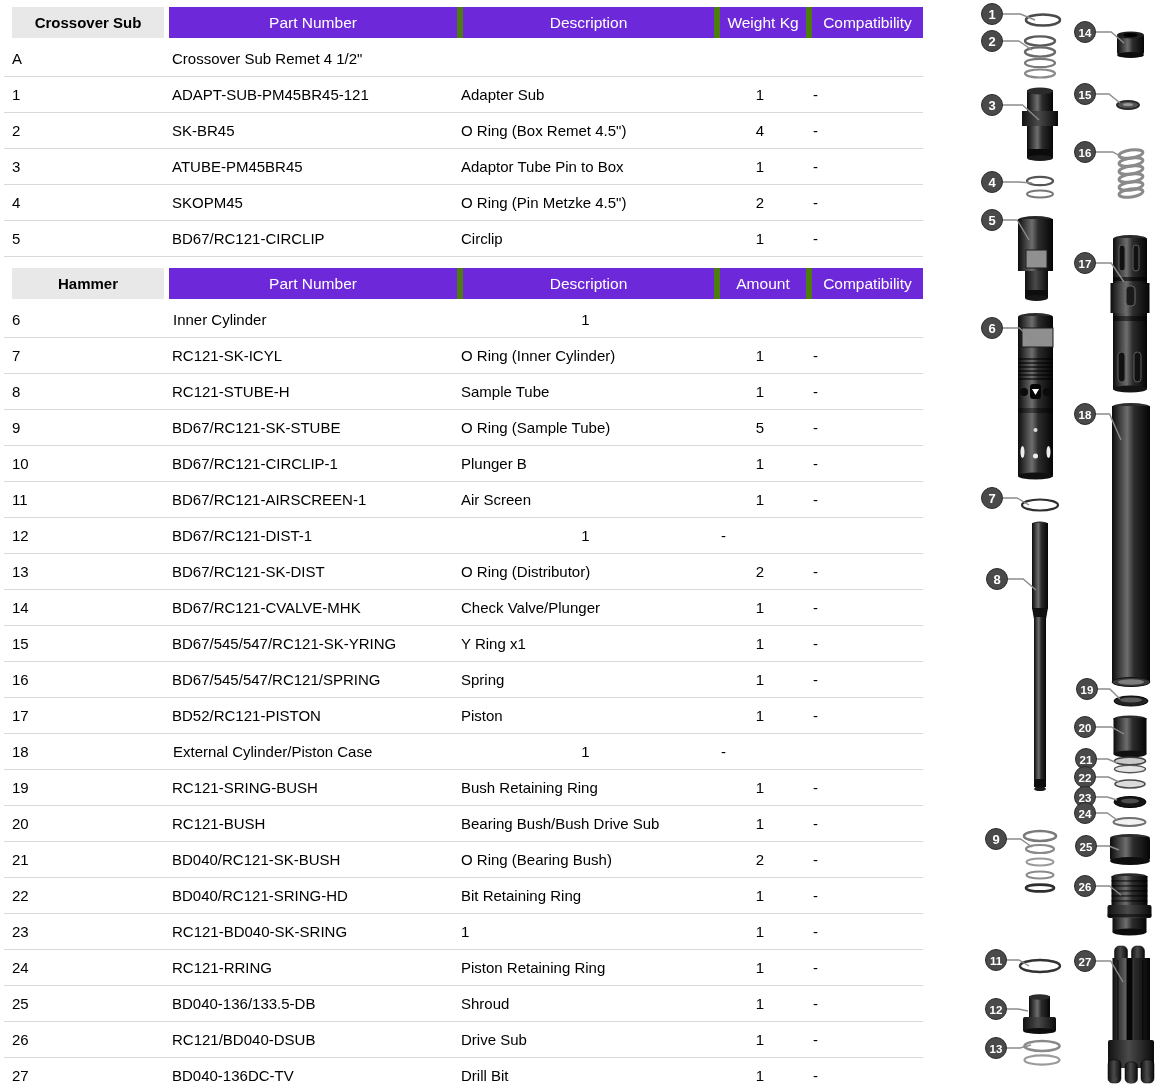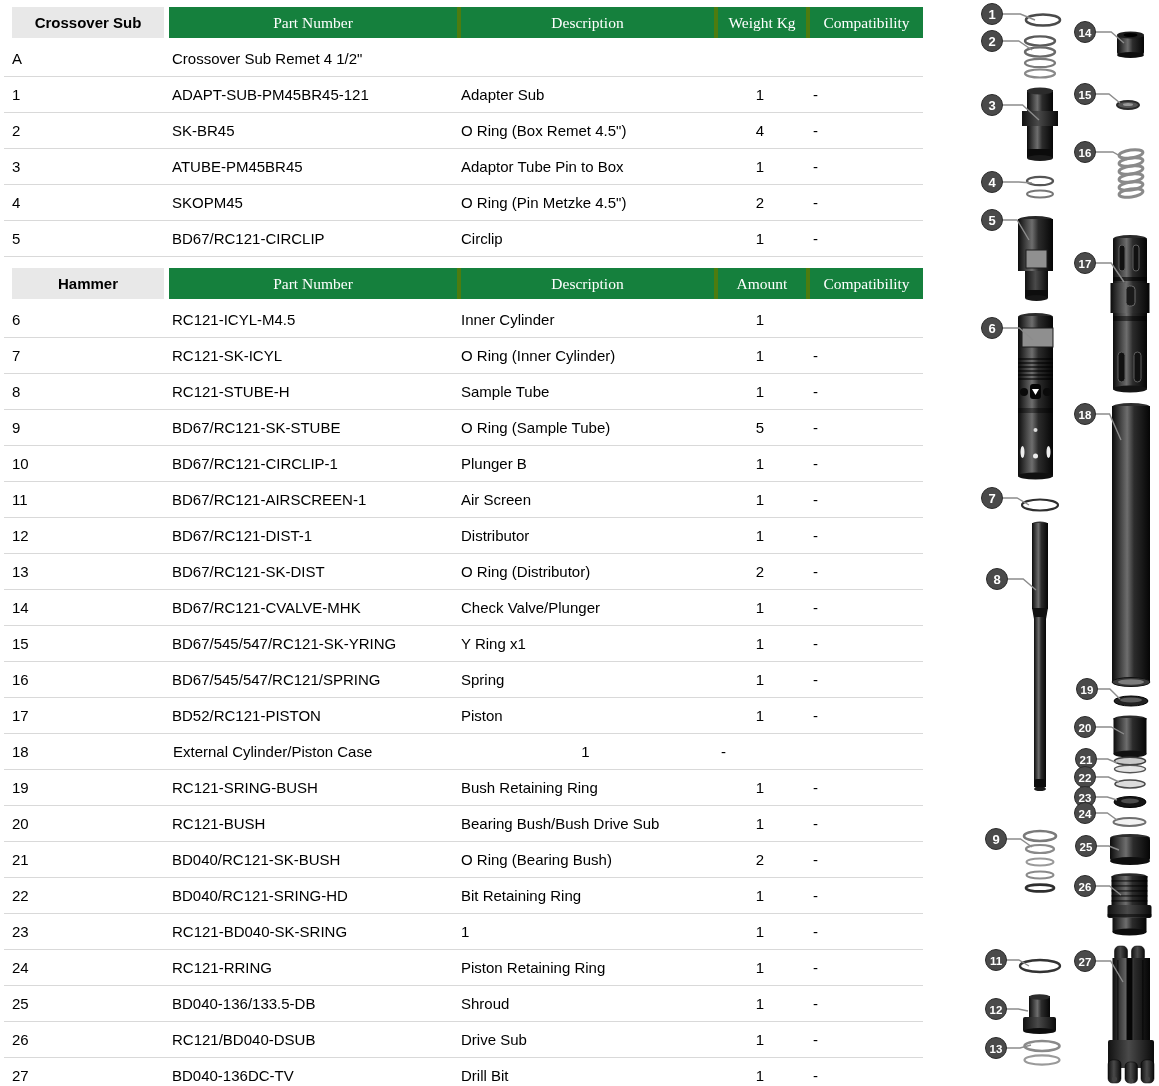--- a/index.html
+++ b/index.html
@@ -2,22 +2,22 @@
 <html><head>
 <meta charset="utf-8">
 <style>
   html,body{margin:0;padding:0;background:#fff;}
   body{width:1159px;height:1086px;font-family:"Liberation Sans",sans-serif;color:#000;}
   .page{position:relative;width:1159px;height:1086px;overflow:hidden;}
   .table-wrap{position:absolute;left:4px;top:7px;width:919px;}
   .row{display:grid;grid-template-columns:165px 288px 257px 92px 117px;}
   .header-row{height:31px;margin-bottom:3px;}
   .sec-label{background:#E8E8E8;margin:0 5px 0 8px;display:flex;align-items:center;justify-content:center;font-weight:bold;font-size:15px;}
-  .hcell{background:#15803d;color:#fff;display:flex;align-items:center;justify-content:center;font-size:15.5px;font-family:Liberation Serif, serif;}
-  .hb{border-left:4px solid #4d7c0f;}
+  .hcell{background:#6d28d9;color:#fff;display:flex;align-items:center;justify-content:center;font-size:15.5px;}
+  .hb{border-left:6px solid #4d7c0f;}
   .body-row{height:35px;border-bottom:1px solid #D9D9D9;font-size:15px;}
   .body-row>div{display:flex;align-items:center;overflow:hidden;white-space:nowrap;}
   .cell-no{padding-left:8px;}
   .cell-part{padding-left:3px;}
   .cell-desc{padding-left:4px;}
   .cell-qty{justify-content:center;}
   .cell-compat{padding-left:7px;}
   .sec2{margin-top:11px;}
   .diagram{position:absolute;left:959px;top:0;width:200px;height:1086px;}
   svg text{font-family:"Liberation Sans",sans-serif;}
@@ -79,21 +79,20 @@
       </div>
       <div class="row header-row sec2">
         <div class="sec-label">Hammer</div>
         <div class="hcell">Part Number</div>
         <div class="hcell hb">Description</div>
         <div class="hcell hb">Amount</div>
         <div class="hcell hb">Compatibility</div>
       </div>
       <div class="row body-row">
         <div class="cell-no">6</div>
-        <div class="cell-part">RC121-ICYL-M4.5</div>
         <div class="cell-desc">Inner Cylinder</div>
         <div class="cell-qty">1</div>
         <div class="cell-compat"></div>
       </div>
       <div class="row body-row">
         <div class="cell-no">7</div>
         <div class="cell-part">RC121-SK-ICYL</div>
         <div class="cell-desc">O Ring (Inner Cylinder)</div>
         <div class="cell-qty">1</div>
         <div class="cell-compat">-</div>
@@ -122,21 +121,20 @@
       <div class="row body-row">
         <div class="cell-no">11</div>
         <div class="cell-part">BD67/RC121-AIRSCREEN-1</div>
         <div class="cell-desc">Air Screen</div>
         <div class="cell-qty">1</div>
         <div class="cell-compat">-</div>
       </div>
       <div class="row body-row">
         <div class="cell-no">12</div>
         <div class="cell-part">BD67/RC121-DIST-1</div>
-        <div class="cell-desc">Distributor</div>
         <div class="cell-qty">1</div>
         <div class="cell-compat">-</div>
       </div>
       <div class="row body-row">
         <div class="cell-no">13</div>
         <div class="cell-part">BD67/RC121-SK-DIST</div>
         <div class="cell-desc">O Ring (Distributor)</div>
         <div class="cell-qty">2</div>
         <div class="cell-compat">-</div>
       </div>

